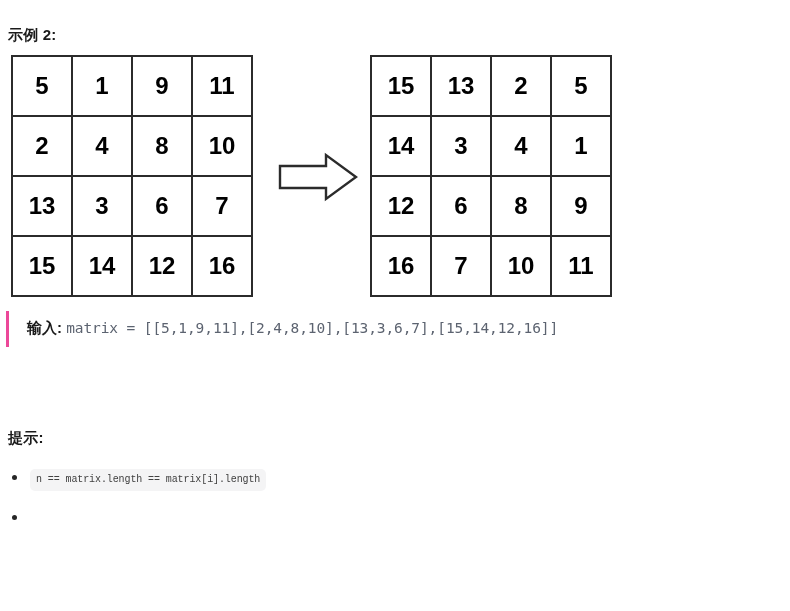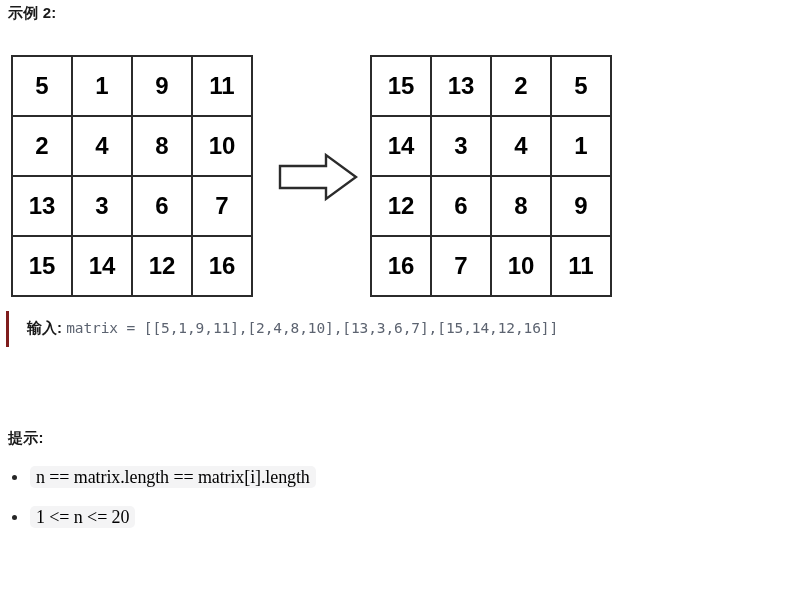--- a/index.html
+++ b/index.html
@@ -19,21 +19,21 @@
 
   
   .section-heading {
     position: absolute;
     font-size: 15px;
     font-weight: bold;
     color: #1a1a1a;
     letter-spacing: 0.2px;
     white-space: nowrap;
   }
-  #example-heading { left: 8px; top: 4px; text-align: right; }
+  #example-heading { left: 8px; top: 26px; text-align: right; }
   #hints-heading   { left: 8px; top: 429px; }
 
   
   .matrix {
     position: absolute;
     border-collapse: collapse;
     border-spacing: 0;
     background: #ffffff;
   }
   .matrix td {
@@ -60,21 +60,21 @@
     width: 80px;
     height: 50px;
   }
 
   
   #io-block {
     position: absolute;
     left: 6px;
     top: 311px;
     width: 770px;
-    border-left: 3px solid #7f1d1d;
+    border-left: 3px solid #ec4899;
     padding: 4px 0 6px 18px;
     box-sizing: border-box;
   }
   .io-line {
     font-size: 15px;
     line-height: 25px;
     white-space: nowrap;
   }
   .io-label {
     font-weight: bold;
@@ -112,23 +112,23 @@
     width: 5px;
     height: 5px;
     border-radius: 50%;
     background: #262626;
   }
   .code-chip {
     display: inline-block;
     background: #f4f4f5;
     border-radius: 5px;
     padding: 2px 6px;
-    font-family: Liberation Serif, serif;
-    font-size: 18px;
-    color: #000000;
+    font-family: Liberation Mono, monospace;
+    font-size: 10px;
+    color: #404040;
     letter-spacing: -0.1px;
     line-height: 18px;
     white-space: nowrap;
   }
 </style>
 </head>
 <body>
 
 <div class="section-heading" id="example-heading">示例 2:</div>
 
@@ -200,14 +200,14 @@
   <div class="io-line">
     <span class="io-label">输入:</span>
     <span class="io-code">matrix = [[5,1,9,11],[2,4,8,10],[13,3,6,7],[15,14,12,16]]</span>
   </div>
 </div>
 
 <div class="section-heading" id="hints-heading">提示:</div>
 
 <ul id="hints-list">
     <li><span class="bullet-dot"></span><code class="code-chip">n == matrix.length == matrix[i].length</code></li>
-    <li><span class="bullet-dot"></span><code class="code-chip">1 &lt;= n &lt;= 20</code></li>
+    <li><span class="bullet-dot"></span></li>
   </ul>
 
 </body></html>

